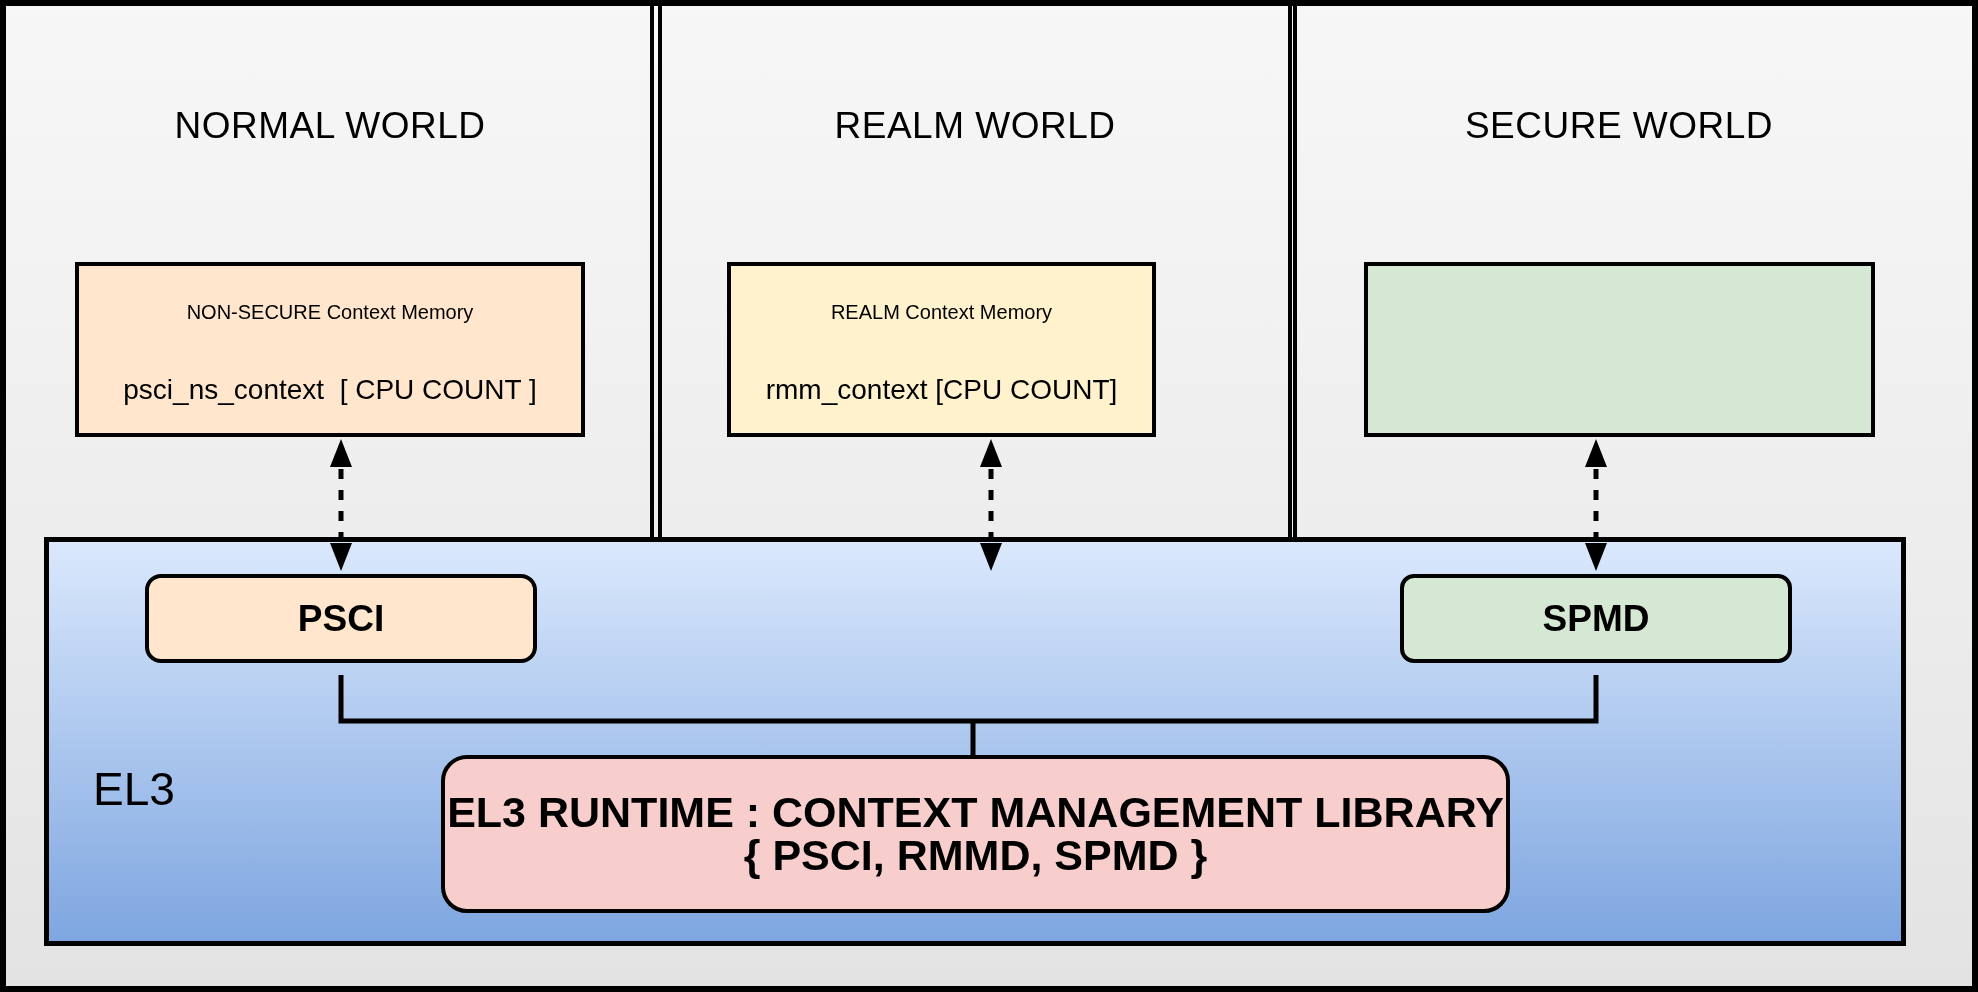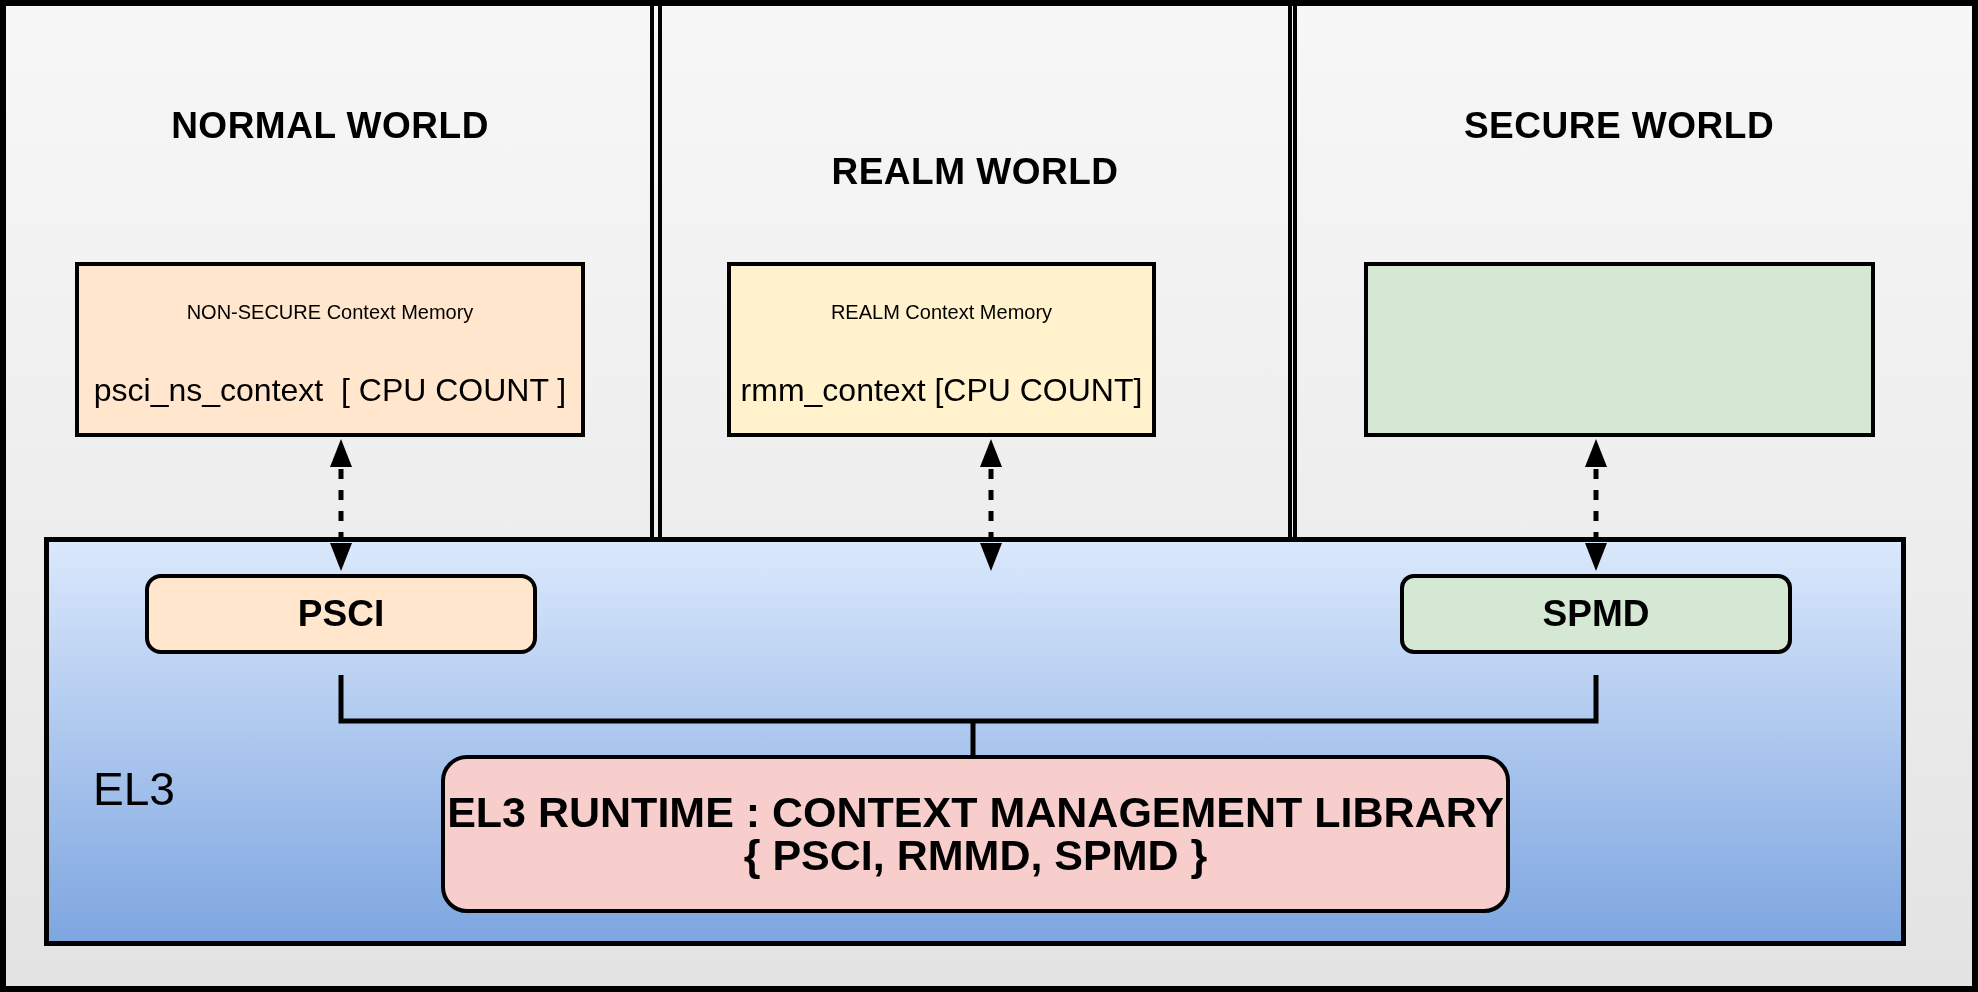--- a/index.html
+++ b/index.html
@@ -13,50 +13,50 @@
   }
   .outer-border{
     position:absolute;left:0;top:0;right:0;bottom:0;
     border:6px solid #000;
     z-index:10;pointer-events:none;
   }
   .panel{position:absolute;top:0;height:542px;z-index:1;}
   .divider{position:absolute;top:0;width:4px;height:542px;background:#000;z-index:2;}
   .world-title{
     position:absolute;top:103px;height:46px;line-height:46px;
-    font-size:37px;font-weight:700;text-align:center;z-index:2;
+    font-size:37px;font-weight:400;text-align:center;z-index:2;
     letter-spacing:0.5px;
   }
   .mem-box{
     position:absolute;top:262px;height:175px;
     border:4px solid #000;box-sizing:border-box;z-index:3;
   }
   .mem-title{
     position:absolute;left:0;right:0;top:46px;transform:translateY(-50%);
     text-align:center;font-size:20px;font-weight:400;white-space:pre;
   }
   .mem-var{
     position:absolute;left:0;right:0;top:124px;transform:translateY(-50%);
-    text-align:center;font-size:32px;font-weight:400;white-space:pre;
+    text-align:center;font-size:28px;font-weight:400;white-space:pre;
   }
   .el3-region{
     position:absolute;left:44px;top:537px;width:1862px;height:409px;
     border:5px solid #000;box-sizing:border-box;
     background:linear-gradient(180deg,#dae8fc 0%,#7ea6e0 100%);
     z-index:1;
   }
   .el3-label{
     position:absolute;left:44px;top:224px;
     font-size:46px;font-weight:400;line-height:46px;z-index:5;
   }
   .connectors{
     position:absolute;left:0;top:0;z-index:3;pointer-events:none;
   }
   .comp-box{
-    position:absolute;top:574px;width:392px;height:80px;
+    position:absolute;top:574px;width:392px;height:89px;
     border:4px solid #000;border-radius:16px;box-sizing:border-box;
     display:flex;align-items:center;justify-content:center;
     font-size:37px;font-weight:700;z-index:4;
   }
   .lib-box{
     position:absolute;left:441px;top:755px;width:1069px;height:158px;
     border:4px solid #000;border-radius:26px;box-sizing:border-box;
     display:flex;flex-direction:column;align-items:center;justify-content:center;
     font-size:43px;font-weight:700;line-height:43px;text-align:center;
     z-index:4;
@@ -70,21 +70,21 @@
   <div class="panel" style="left:0;width:654px;"></div>
   <div class="panel" style="left:658px;width:634px;"></div>
   <div class="panel" style="left:1296px;width:682px;"></div>
 
   <div class="divider" style="left:650px;"></div>
   <div class="divider" style="left:658px;"></div>
   <div class="divider" style="left:1288px;"></div>
   <div class="divider" style="left:1293px;"></div>
 
   <div class="world-title" style="left:30px;width:600px;">NORMAL WORLD</div>
-  <div class="world-title" style="left:675px;width:600px;margin-top:46px;">REALM WORLD</div>
+  <div class="world-title" style="left:675px;width:600px;">REALM WORLD</div>
   <div class="world-title" style="left:1319px;width:600px;">SECURE WORLD</div>
 
   <div class="mem-box" style="left: 75px; width: 510px; background-color: rgb(255, 230, 204);">
     <div class="mem-title">NON-SECURE Context Memory</div>
     <div class="mem-var">psci_ns_context  [ CPU COUNT ]</div>
   </div>
   <div class="mem-box" style="left: 727px; width: 429px; background-color: rgb(255, 242, 204);">
     <div class="mem-title">REALM Context Memory</div>
     <div class="mem-var">rmm_context [CPU COUNT]</div>
   </div>

